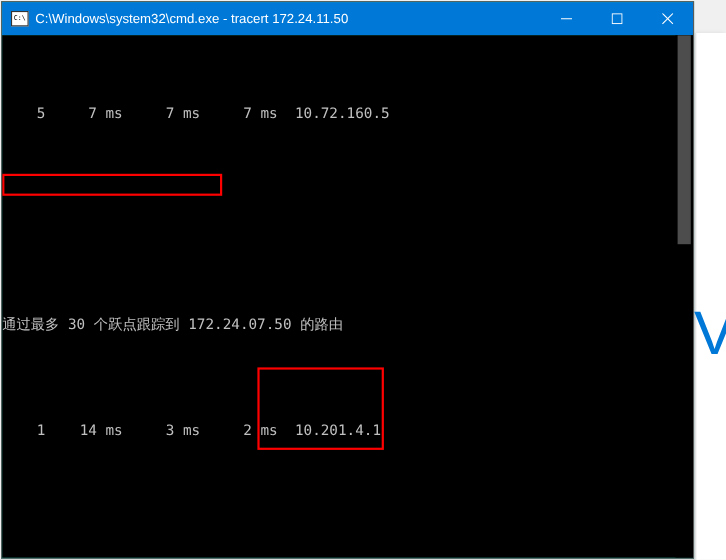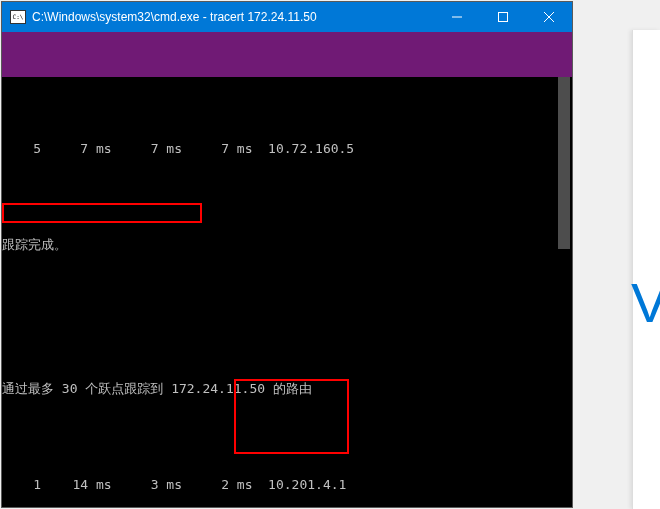--- a/index.html
+++ b/index.html
@@ -8,23 +8,23 @@
     background: #f0f0f0;
     width: 660px;
     height: 509px;
     position: relative;
     overflow: hidden;
   }
   .window {
     position: absolute;
     left: 1px;
     top: 1px;
-    width: 572px;
+    width: 630px;
     height: 507px;
-    background: #701a75;
+    background: #14b8a6;
     display: flex;
     flex-direction: column;
     border: 1px solid #5a5a5a;
   }
   .titlebar {
     height: 30px;
     background: #0078d7;
     color: #fff;
     display: flex;
     align-items: center;
@@ -74,21 +74,20 @@
     flex: 1;
     background: #000;
     color: #c0c0c0;
     font-family: "NSimSun", "SimSun", "MS Gothic", Consolas, monospace;
     font-size: 13px;
     line-height: 16px;
     padding: 0;
     white-space: pre;
     overflow: hidden;
     position: relative;
-    margin-top: 45px;
   }
   .term-content {
     position: relative;
   }
   .term-line {
     white-space: pre;
     height: 16px;
   }
   .red-box {
     position: absolute;
@@ -157,24 +156,23 @@
             <line x1="10" y1="0" x2="0" y2="10" stroke="#fff" stroke-width="1"></line>
           </svg>
       </div>
     </div>
   </div>
 
   <div class="terminal">
     <div class="term-content">
       <div class="term-line">    5     7 ms     7 ms     7 ms  10.72.160.5</div>
       <div class="term-line"></div>
-      <div class="term-line">跟踪完成。</div>
       <div class="term-line"></div>
       <div class="term-line"></div>
-      <div class="term-line">通过最多 30 个跃点跟踪到 172.24.11.50 的路由</div>
+      <div class="term-line">通过最多 30 个跃点跟踪到 172.24.07.50 的路由</div>
       <div class="term-line"></div>
       <div class="term-line">    1    14 ms     3 ms     2 ms  10.201.4.1</div>
       
       
       
       
       
       
       
       

